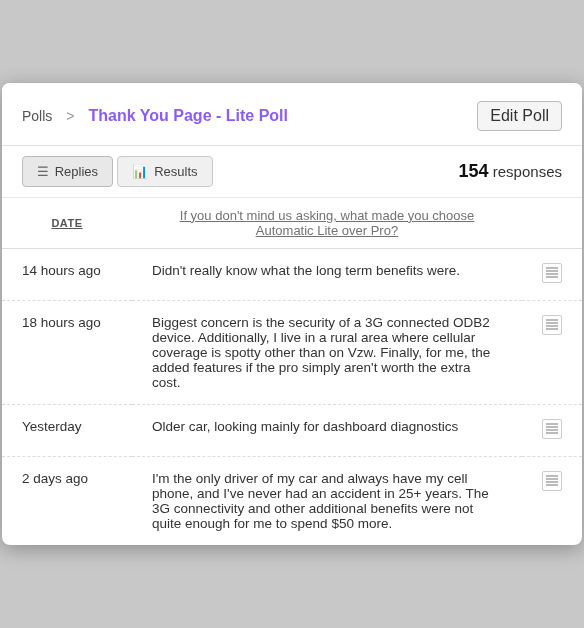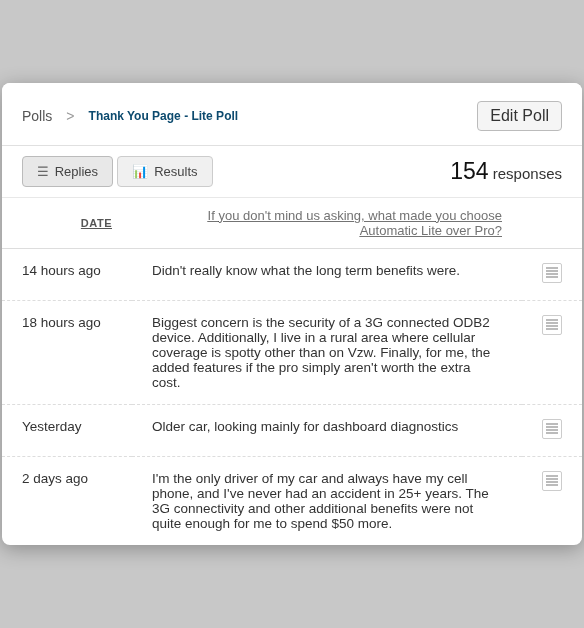--- a/index.html
+++ b/index.html
@@ -42,23 +42,23 @@
       cursor: pointer;
     }
 
     .breadcrumb-sep {
       color: #999;
       font-size: 14px;
       margin: 0 4px;
     }
 
     .page-title-text {
-      font-size: 12px;
+      font-size: 16px;
       font-weight: 600;
-      color: #0c4a6e;
+      color: #8b5cf6;
       flex: 1;
     }
 
     .edit-poll-btn {
       padding: 5px 12px;
       border: 1px solid #bbb;
       border-radius: 4px;
       background: #f5f5f5;
       font-size: 16px;
       color: #333;
@@ -103,34 +103,34 @@
       font-size: 13px;
       color: #666;
     }
 
     .response-count {
       font-size: 15px;
       color: #333;
     }
 
     .response-count strong {
-      font-size: 23px;
-      font-weight: 400;
+      font-size: 18px;
+      font-weight: 700;
       color: #111;
     }
 
     
     .table {
       width: 100%;
       border-collapse: collapse;
     }
 
     .table thead tr th {
       padding: 10px 20px;
-      text-align: right;
+      text-align: center;
       font-size: 11px;
       font-weight: 700;
       color: #555;
       text-transform: uppercase;
       letter-spacing: 0.5px;
       border-bottom: 1px solid #ddd;
       background: #fff;
     }
 
     .th-date {

